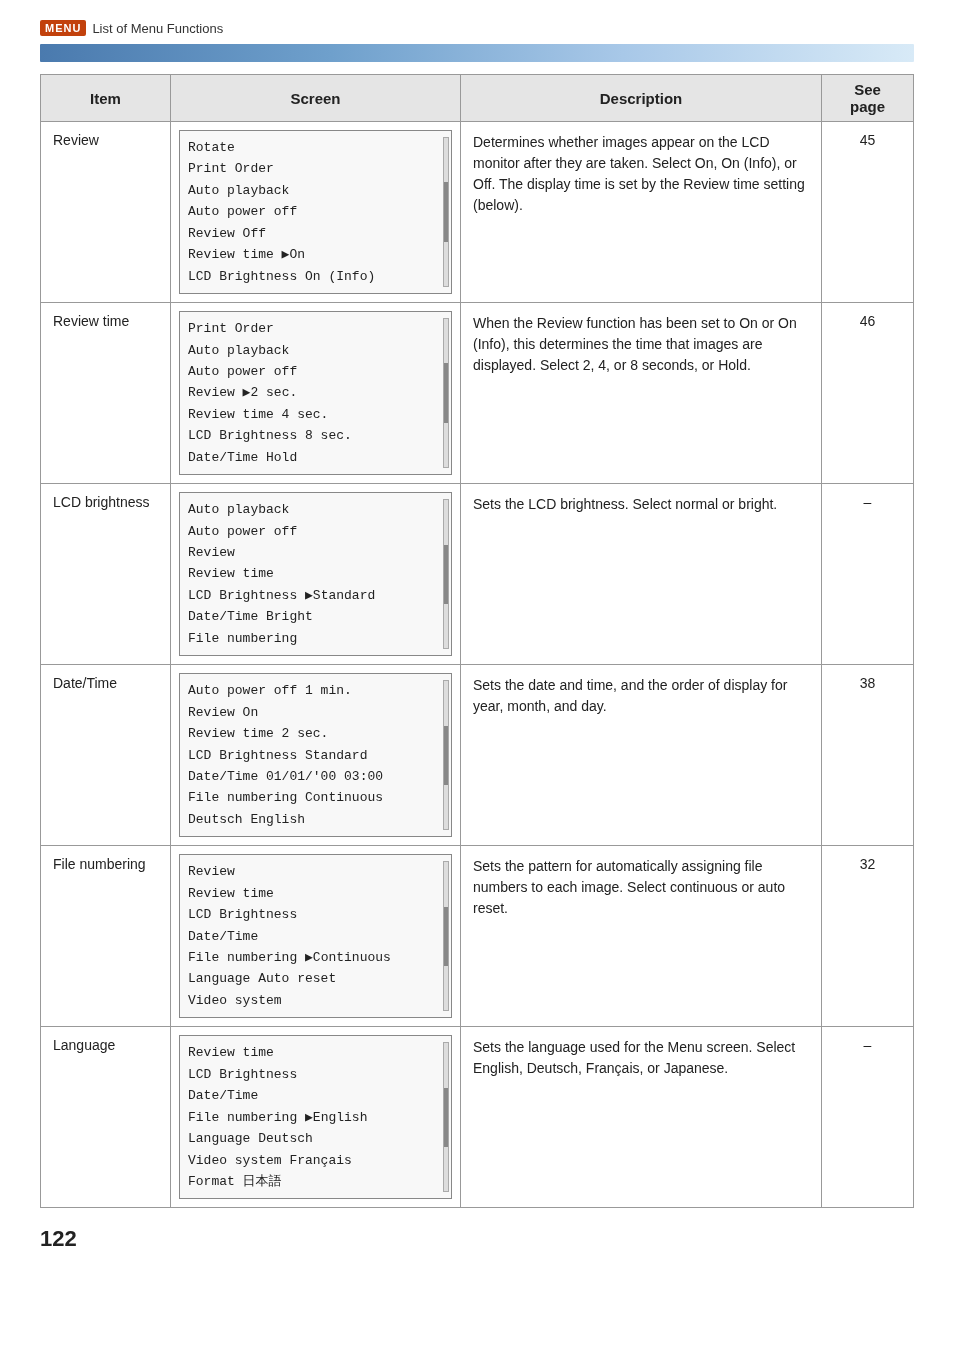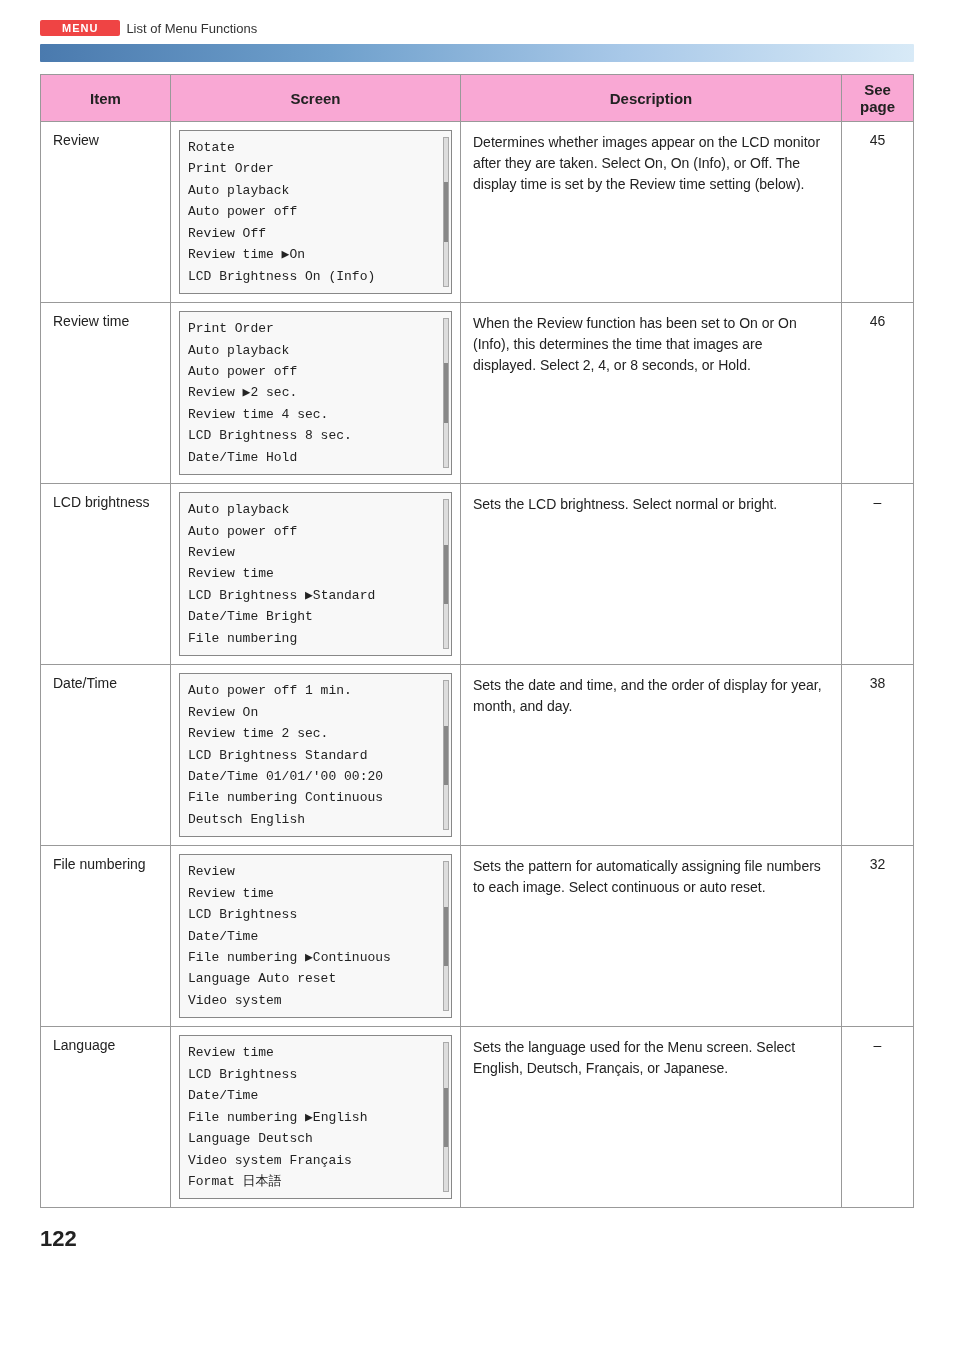--- a/index.html
+++ b/index.html
@@ -12,25 +12,25 @@
       min-height: 1355px;
       padding: 20px 40px 40px 40px;
     }
 
     .header-area {
       display: flex;
       align-items: center;
       margin-bottom: 8px;
     }
     .menu-badge {
-      background: #ef4444;
+      background: #c2410c;
       color: #fff;
       font-size: 11px;
       font-weight: bold;
-      padding: 2px 22px;
+      padding: 2px 5px;
       border-radius: 2px;
       margin-right: 6px;
       letter-spacing: 1px;
     }
     .header-title {
       font-size: 13px;
       color: #333;
       text-align: center;
     }
     .blue-bar {
@@ -39,23 +39,23 @@
       margin-bottom: 12px;
       border-radius: 1px;
     }
 
     table.main-table {
       width: 100%;
       border-collapse: collapse;
       border: 1px solid #999;
     }
     table.main-table th {
-      background: #f9a8d4;
+      background: #e5e5e5;
       border: 1px solid #999;
-      padding: 6px 18px;
+      padding: 6px 28px;
       text-align: center;
       font-size: 15px;
       font-weight: bold;
     }
     table.main-table th.item-col { text-align: center; width: 130px; }
     table.main-table th.screen-col { text-align: center; width: 290px; }
     table.main-table th.desc-col { text-align: center; }
     table.main-table th.page-col { text-align: center; width: 70px; }
 
     table.main-table td {
@@ -198,21 +198,21 @@
         <td class="page-cell">–</td>
       </tr>
       <tr>
         <td class="item-cell">Date/Time</td>
         <td class="screen-cell">
           <div class="screen-box">
             <div class="menu-line">Auto power off 1 min.</div>
             <div class="menu-line">Review          On</div>
             <div class="menu-line">Review time    2 sec.</div>
             <div class="menu-line">LCD Brightness Standard</div>
-            <div class="menu-line">Date/Time       01/01/'00 00:20</div>
+            <div class="menu-line">Date/Time       01/01/'00 03:00</div>
             <div class="menu-line">File numbering Continuous</div>
             <div class="menu-line">Deutsch        English</div>
             <div class="scrollbar">
               <div class="scrollbar-thumb"></div>
             </div>
           </div>
         </td>
         <td class="desc-cell">Sets the date and time, and the order of display for year, month, and day.</td>
         <td class="page-cell">38</td>
       </tr>

